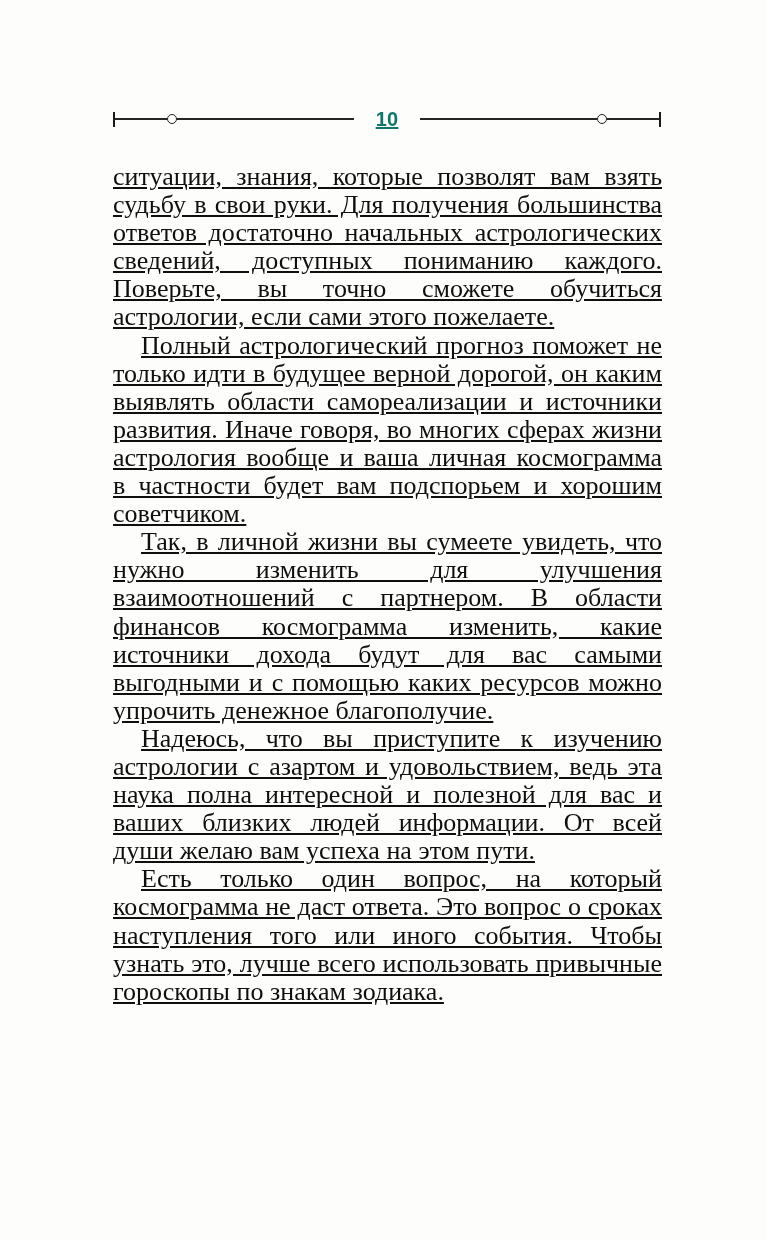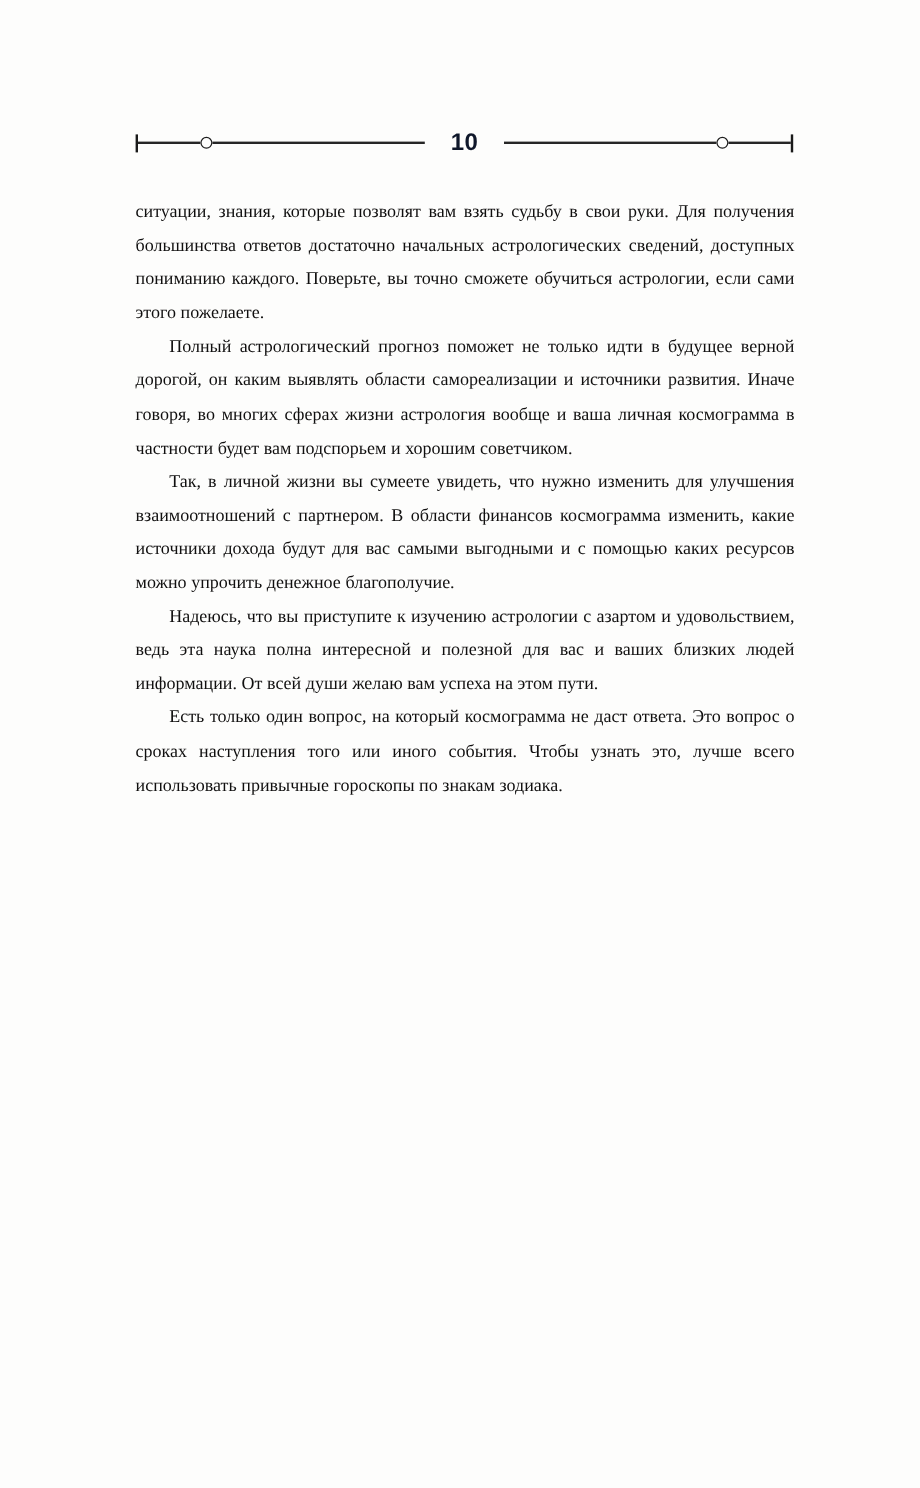--- a/index.html
+++ b/index.html
@@ -73,43 +73,45 @@
     border-radius: 50%;
     background: #fdfdfc;
     flex: 0 0 auto;
   }
 
   .folio-num {
     font-family: "Liberation Sans", "DejaVu Sans", sans-serif;
     font-weight: bold;
     font-size: 20px;
     line-height: 1;
-    color: #0f172a;
+    color: #0f766e;
     padding: 0 22px;
     flex: 0 0 auto;
     letter-spacing: 0.2px;
+    text-decoration: underline;
   }
 
   
   .textblock {
     position: absolute;
     left: 113px;
     top: 163px;
     width: 549px;
   }
 
   .para {
     margin: 0;
     text-align: justify;
     text-justify: inter-word;
-    font-size: 15px;
+    font-size: 26px;
     line-height: 28.1px;
     text-indent: 28px;
     word-spacing: 0.1px;
     hyphens: manual;
+    text-decoration: underline;
     -webkit-hyphens: manual;
   }
 
   .para.first {
     text-indent: 0;
   }
 </style>
 </head>
 <body>
 

